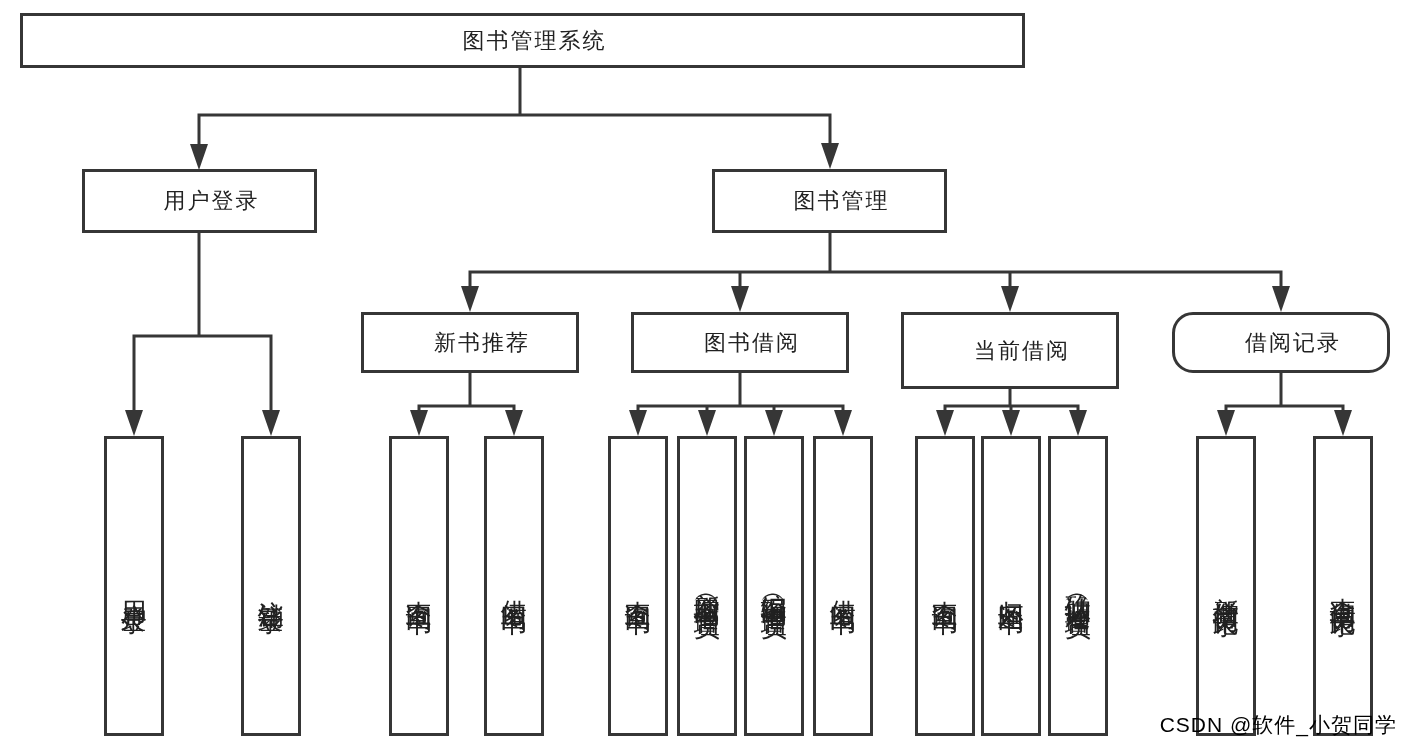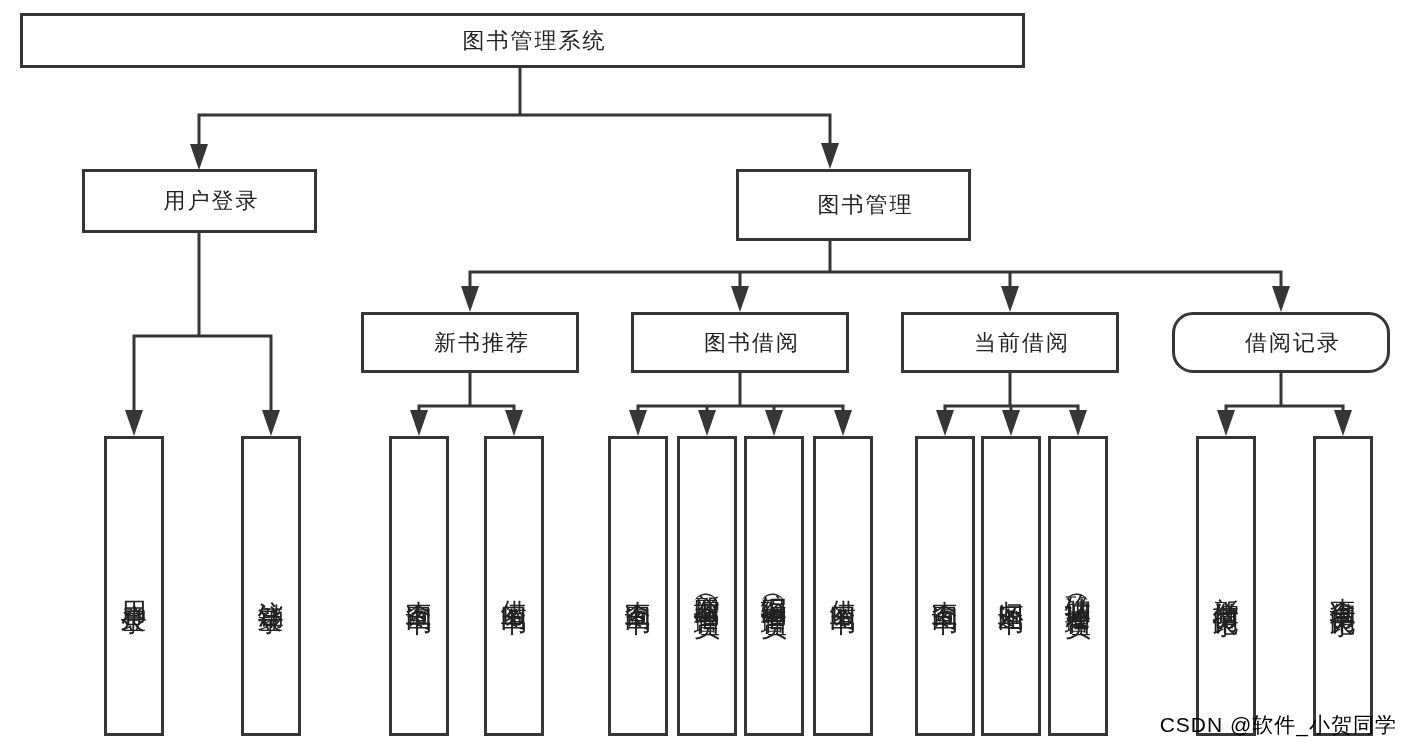--- a/index.html
+++ b/index.html
@@ -75,31 +75,31 @@
     <path class="ar" d="M1343,436 l-9,-26 h18 z"></path>
   </svg>
 
   <div class="box h" style="left:20px;top:13px;width:1005px;height:55px;">
     <span>图书管理系统</span>
   </div>
 
   <div class="box h" style="left:82px;top:169px;width:235px;height:64px;">
     <span>用户登录</span>
   </div>
-  <div class="box h" style="left:712px;top:169px;width:235px;height:72px;margin-left:24px;">
+  <div class="box h" style="left:712px;top:169px;width:235px;height:64px;">
     <span>图书管理</span>
   </div>
 
   <div class="box h" style="left:361px;top:312px;width:218px;height:61px;">
     <span>新书推荐</span>
   </div>
   <div class="box h" style="left:631px;top:312px;width:218px;height:61px;">
     <span>图书借阅</span>
   </div>
-  <div class="box h" style="left:901px;top:312px;width:218px;height:61px;">
+  <div class="box h" style="left:901px;top:312px;width:218px;height:77px;">
     <span>当前借阅</span>
   </div>
   <div class="box h" style="left:1172px;top:312px;width:218px;height:61px;border-radius:21px;">
     <span>借阅记录</span>
   </div>
 
   <div class="box leaf" style="left:104px;top:436px;width:60px;height:300px;">
     <span class="vtxt">用户登录</span>
   </div>
   <div class="box leaf" style="left:241px;top:436px;width:60px;height:300px;">

